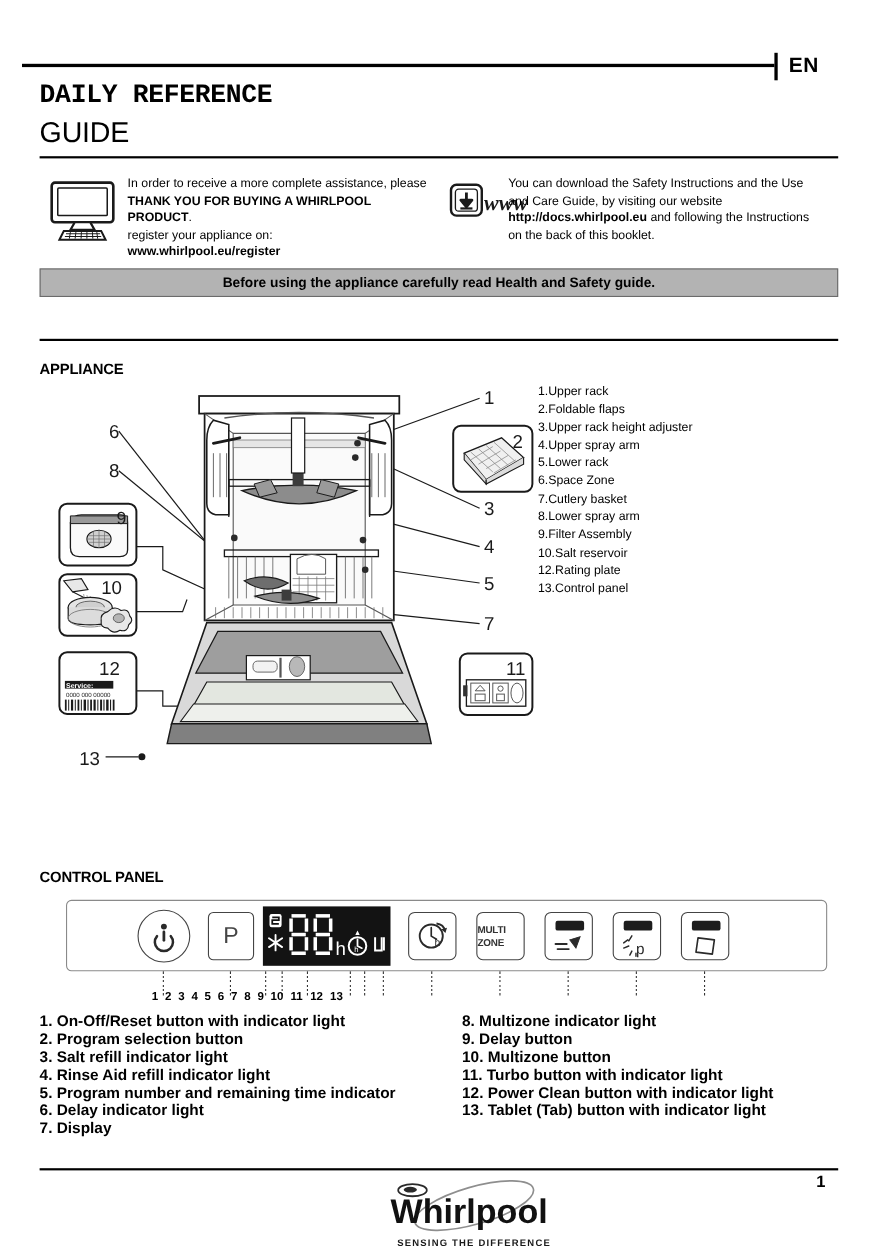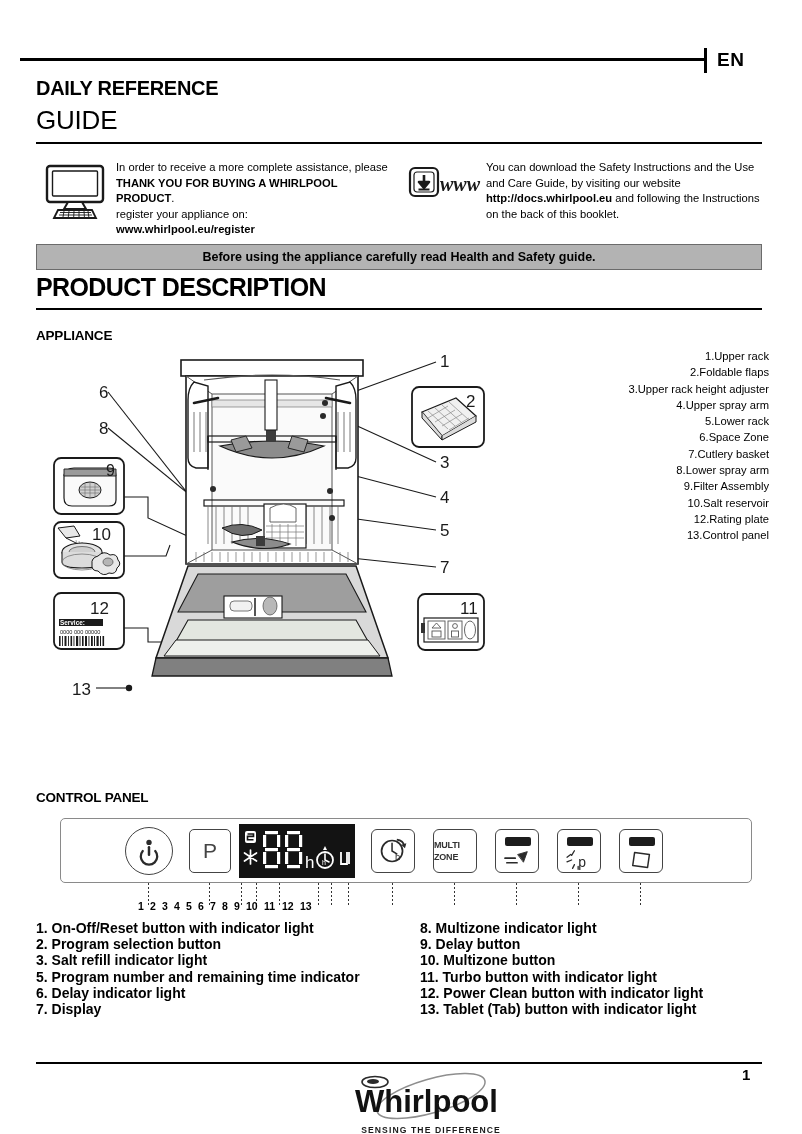--- a/index.html
+++ b/index.html
@@ -26,43 +26,44 @@
   .top-tick {
     position: absolute; left: 684px; top: 0px; width: 3px; height: 25px; background: #000;
   }
   .lang-code {
     position: absolute; left: 697px; top: 0px;
     font-size: 19px; font-weight: bold; letter-spacing: 0.5px; line-height: 24px;
   }
 
   .title-main {
     position: absolute; left: 36px; top: 72px;
-    font-size: 20px; font-weight: bold; letter-spacing: -0.3px;
+    font-size: 24px; font-weight: bold; letter-spacing: -0.3px;
     line-height: 32px;
+    font-family: Liberation Mono, monospace;
   }
   .title-sub {
     position: absolute; left: 36px; top: 105px;
     font-size: 26px; font-weight: normal; letter-spacing: -0.2px;
     line-height: 30px;
   }
   .rule-under-title {
     position: absolute; left: 36px; top: 142px; width: 726px; height: 2px; background: #000;
   }
 
   
   .tyblock { position: absolute; left: 36px; top: 160px; width: 726px; height: 76px; }
 
   .monitor-icon { position: absolute; left: 8px; top: 4px; width: 62px; height: 56px; }
   .www-icon { position: absolute; left: 372px; top: 6px; width: 74px; height: 32px; }
 
   .ty-text { position: absolute; left: 80px; top: 0px; width: 280px; }
   .ty-line { font-size: 11.2px; line-height: 15.5px; }
   .ty-line b { font-weight: bold; }
 
-  .dl-text { position: absolute; left: 450px; top: 0px; width: 312px; }
+  .dl-text { position: absolute; left: 426px; top: 0px; width: 312px; }
   .dl-line { font-size: 11.2px; line-height: 15.5px; }
   .dl-line b { font-weight: bold; }
 
   
   .banner {
     position: absolute; left: 36px; top: 244px; width: 726px; height: 26px;
     background: #b3b3b3; border: 1px solid #6b6b6b;
     display: flex; align-items: center; justify-content: center;
     font-size: 12.5px; font-weight: bold;
   }
@@ -74,21 +75,21 @@
   }
   .rule-under-section {
     position: absolute; left: 36px; top: 308px; width: 726px; height: 2px; background: #000;
   }
 
   .subsection-title {
     position: absolute; font-size: 13.5px; font-weight: bold; letter-spacing: -0.2px;
   }
 
   
-  .parts-list { position: absolute; left: 489px; top: 348px; width: 280px; text-align: right; }
+  .parts-list { position: absolute; left: 489px; top: 348px; width: 280px; }
   .part-item { font-size: 11.2px; line-height: 16.3px; white-space: nowrap; }
 
   
   .diagram { position: absolute; left: 36px; top: 340px; width: 460px; height: 380px; }
   .diagram svg { display: block; }
 
   
   .cp-frame {
     position: absolute; left: 60px; top: 818px; width: 692px; height: 65px;
     border: 1px solid #8a8a8a; border-radius: 5px; background: #fff;
@@ -209,21 +210,20 @@
       <div class="dl-line">and Care Guide, by visiting our website</div>
       <div class="dl-line"><b>http://docs.whirlpool.eu</b><span> and following the Instructions</span></div>
       <div class="dl-line">on the back of this booklet.</div>
     </div>
   </div>
 
   <div class="banner">
     <span>Before using the appliance carefully read Health and Safety guide.</span>
   </div>
 
-  <div class="section-title">PRODUCT DESCRIPTION</div>
   <div class="rule-under-section"></div>
 
   <div class="subsection-title" style="left:36px; top:328px;">APPLIANCE</div>
 
   <div class="parts-list">
     <div class="part-item"><span>1.</span><span>Upper rack</span></div>
     <div class="part-item"><span>2.</span><span>Foldable flaps</span></div>
     <div class="part-item"><span>3.</span><span>Upper rack height adjuster</span></div>
     <div class="part-item"><span>4.</span><span>Upper spray arm</span></div>
     <div class="part-item"><span>5.</span><span>Lower rack</span></div>
@@ -605,20 +605,21 @@
     <div class="cp-num" style="left:186px;">10</div>
     <div class="cp-num" style="left:204px;">11</div>
     <div class="cp-num" style="left:222px;">12</div>
     <div class="cp-num" style="left:240px;">13</div>
   </div>
 
   <div class="legend-left">
     <div class="legend-item">1. On-Off/Reset button with indicator light</div>
     <div class="legend-item">2. Program selection button</div>
     <div class="legend-item">3. Salt refill indicator light</div>
+    <div class="legend-item">4. Rinse Aid refill indicator light</div>
     <div class="legend-item">5. Program number and remaining time indicator</div>
     <div class="legend-item">6. Delay indicator light</div>
     <div class="legend-item">7. Display</div>
   </div>
 
   <div class="legend-right">
     <div class="legend-item">8. Multizone indicator light</div>
     <div class="legend-item">9. Delay button</div>
     <div class="legend-item">10. Multizone button</div>
     <div class="legend-item">11. Turbo button with indicator light</div>

